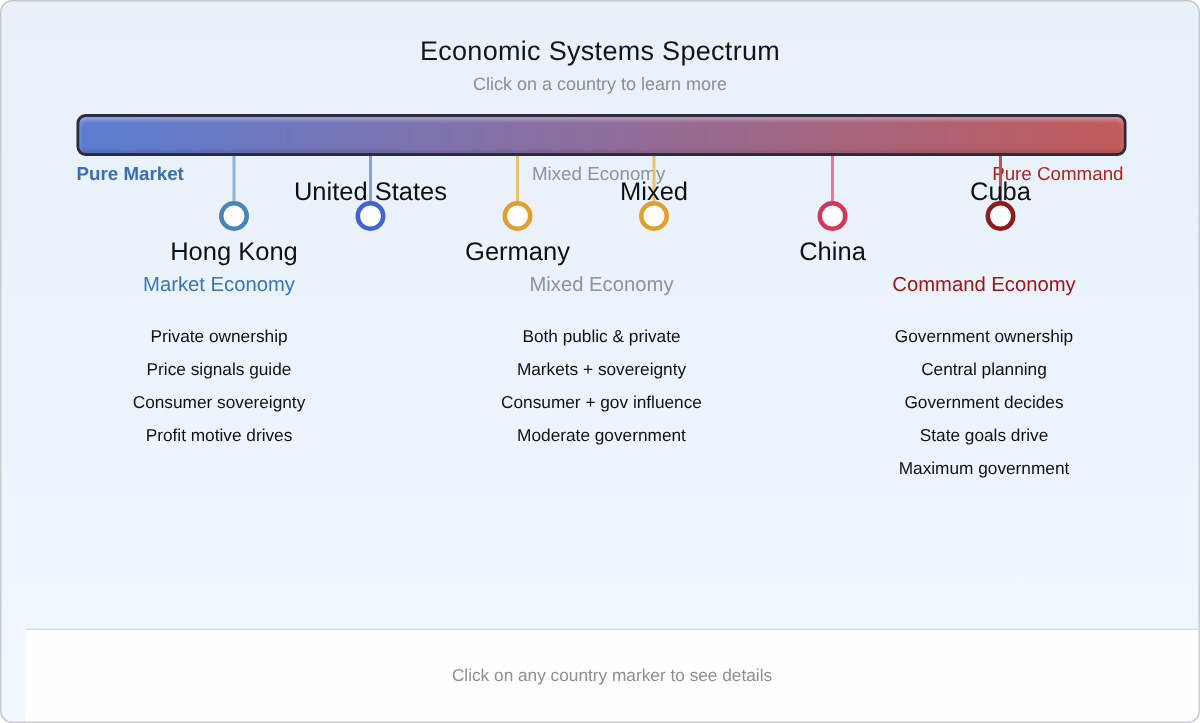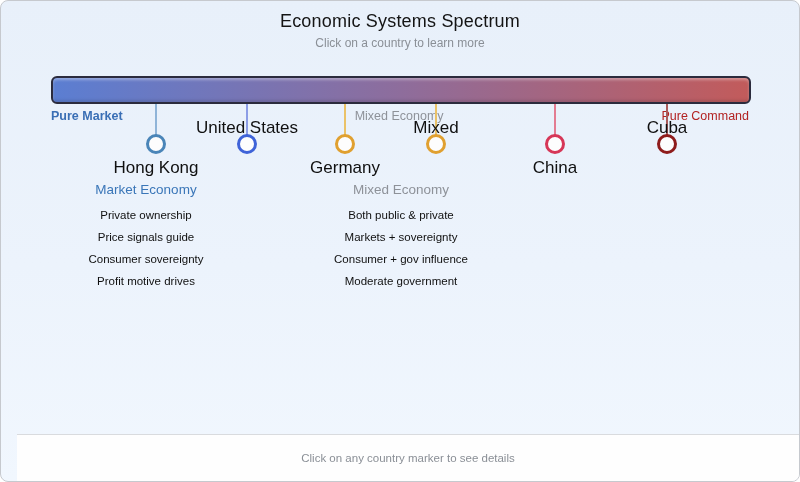--- a/index.html
+++ b/index.html
@@ -4,21 +4,21 @@
 <style>
   * { margin:0; padding:0; box-sizing:border-box; }
   html,body { width:800px; height:482px; font-family:"Liberation Sans", sans-serif; background:#fff; }
   .card {
     position:relative; width:800px; height:482px;
     border:1px solid #c6c9ce; border-radius:8px; overflow:hidden;
     background:linear-gradient(180deg, #e8f0fa 0%, #ecf3fc 55%, #f1f7fe 100%);
   }
   
   .header { position:absolute; top:0; left:0; right:0; text-align:center; }
-  .title  { margin-top:10px; font-size:18px; font-weight:500; color:#141414; letter-spacing:.2px; }
+  .title  { margin-top:23px; font-size:18px; font-weight:500; color:#141414; letter-spacing:.2px; }
   .subtitle { margin-top:4px; font-size:12px; color:#8a8f96; }
   
   .bar {
     position:absolute; left:50px; top:75px; width:700px; height:28px;
     border:2px solid #2b2b3d; border-radius:6px;
     box-shadow: inset 0 2px 3px rgba(255,255,255,.35), inset 0 -2px 3px rgba(0,0,0,.12);
   }
   .axis-label { position:absolute; top:108px; font-size:12.5px; white-space:nowrap; }
   .axis-left   { left:50px; }
   .axis-center { left:50%; transform:translateX(-51%); }
@@ -28,24 +28,24 @@
   .marker .line   { position:absolute; top:103px; left:-1px; width:2px; height:31px; }
   .marker .circle { position:absolute; top:133px; left:-10px; width:20px; height:20px;
                     border:3px solid #000; border-radius:50%; background:#fdfdfd; cursor:pointer; }
   .marker .label  { position:absolute; left:0; transform:translateX(-50%); white-space:nowrap;
                     font-size:17px; color:#101010; cursor:pointer; z-index:2; }
   .marker .label.above { top:117px; }
   .marker .label.below { top:157px; }
   
   .column { position:absolute; top:181px; width:250px; text-align:center; }
   .column.c0 { left:20px; } .column.c1 { left:275px; } .column.c2 { left:530px; }
-  .col-heading { font-size:13.5px; margin-bottom:7px; }
+  .col-heading { font-size:13.5px; margin-bottom:17px; }
   .col-item { font-size:11.5px; line-height:22px; color:#101010; }
   
-  .footer { position:absolute; left:16px; right:0; bottom:0; height:47px; background:#fefefe;
+  .footer { position:absolute; left:16px; right:0; bottom:0; height:62px; background:#fefefe;
             border-top:1px solid #d9dbde; display:flex; align-items:center; justify-content:center; }
   .footer-text { font-size:11.5px; color:#8a8f96; }
 </style>
 </head>
 <body>
 
 <div class="card">
 
   <div class="header">
     <div class="title">Economic Systems Spectrum</div>
@@ -96,18 +96,26 @@
     <div class="col-item">Consumer sovereignty</div>
     <div class="col-item">Profit motive drives</div>
   </div>
   <div class="column c1">
     <div class="col-heading" style="color: rgb(142, 146, 153);">Mixed Economy</div>
     <div class="col-item">Both public &amp; private</div>
     <div class="col-item">Markets + sovereignty</div>
     <div class="col-item">Consumer + gov influence</div>
     <div class="col-item">Moderate government</div>
   </div>
+  <div class="column c2">
+    <div class="col-heading" style="color: rgb(163, 21, 21);">Command Economy</div>
+    <div class="col-item">Government ownership</div>
+    <div class="col-item">Central planning</div>
+    <div class="col-item">Government decides</div>
+    <div class="col-item">State goals drive</div>
+    <div class="col-item">Maximum government</div>
+  </div>
 
   <div class="footer">
     <div class="footer-text">Click on any country marker to see details</div>
   </div>
 
 </div>
 
 </body></html>

